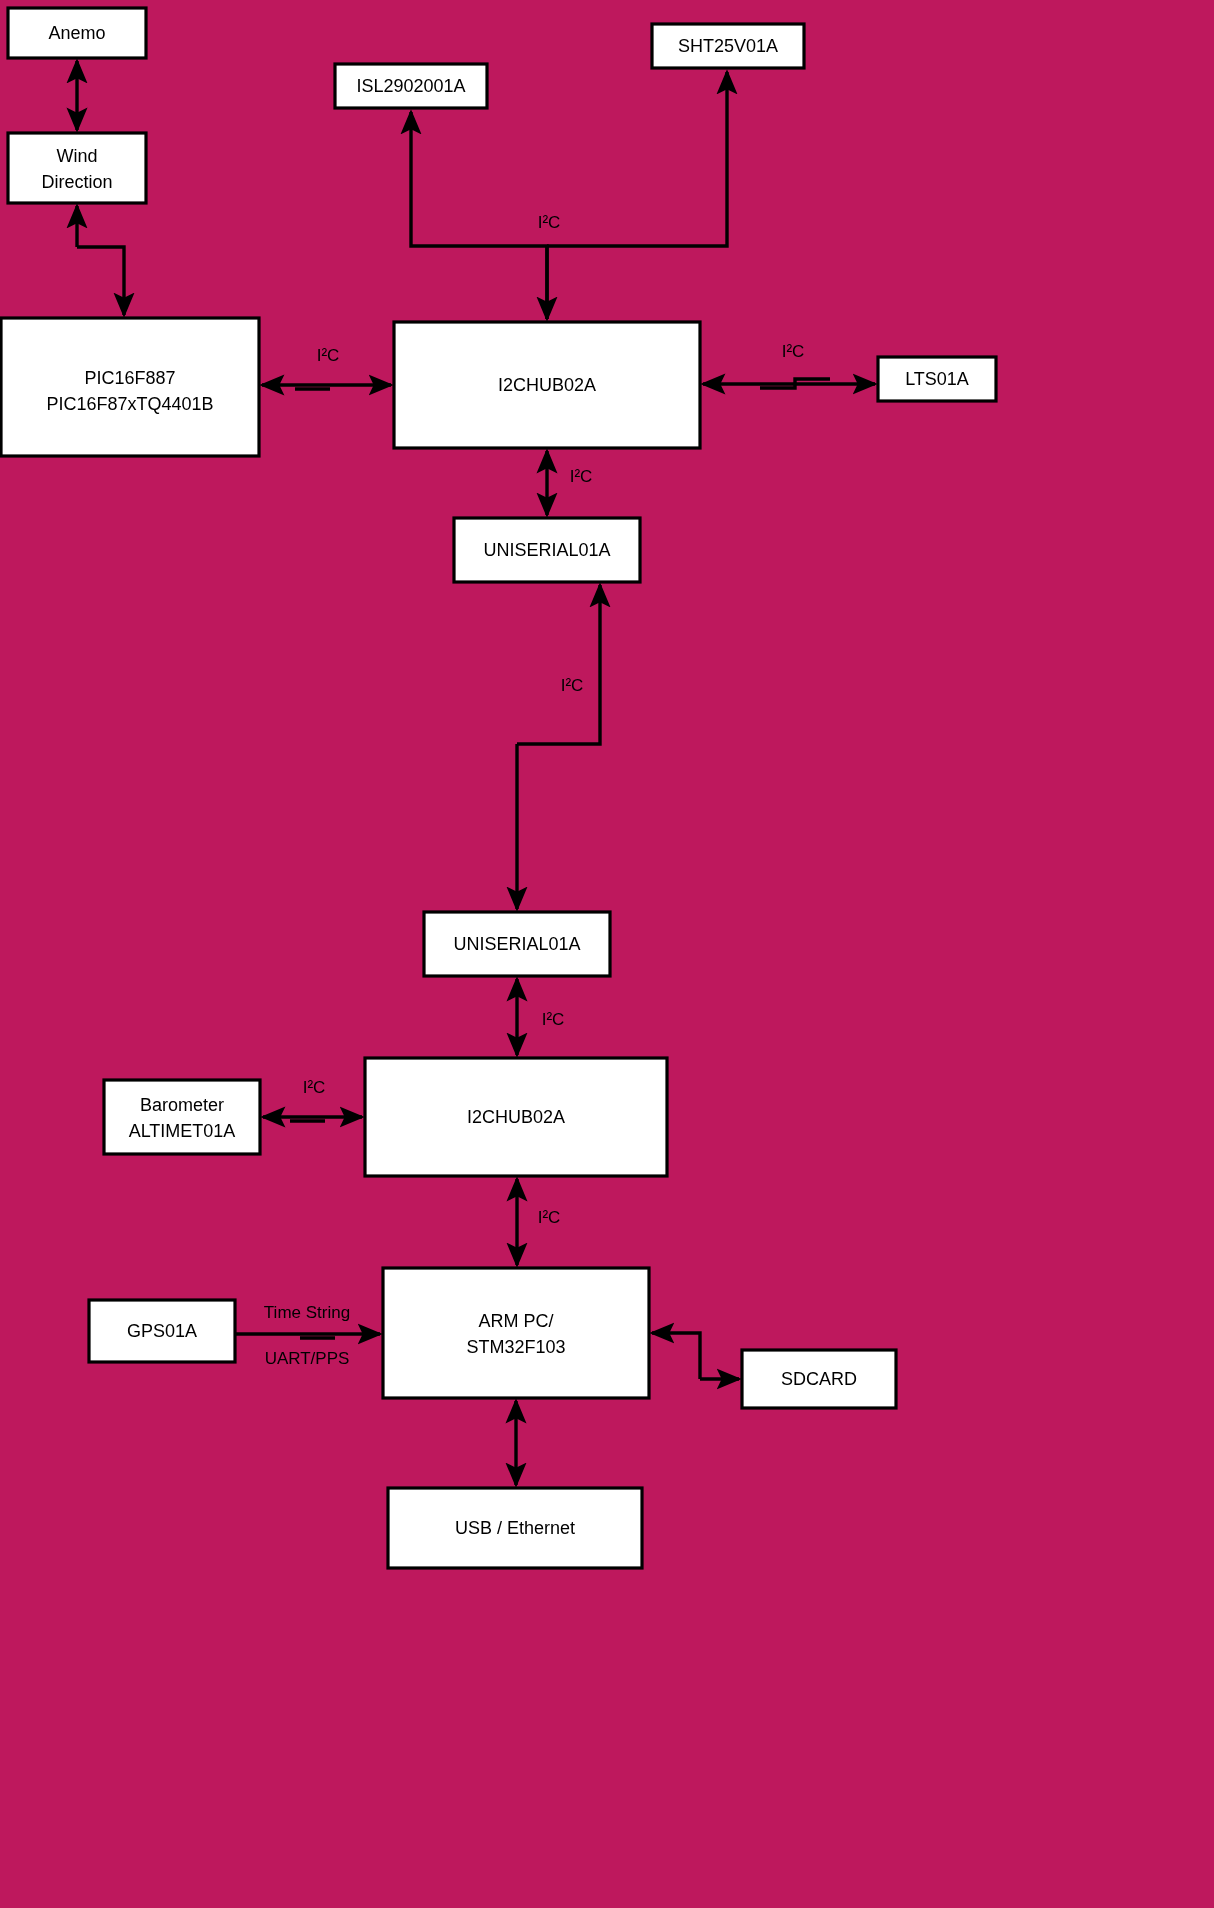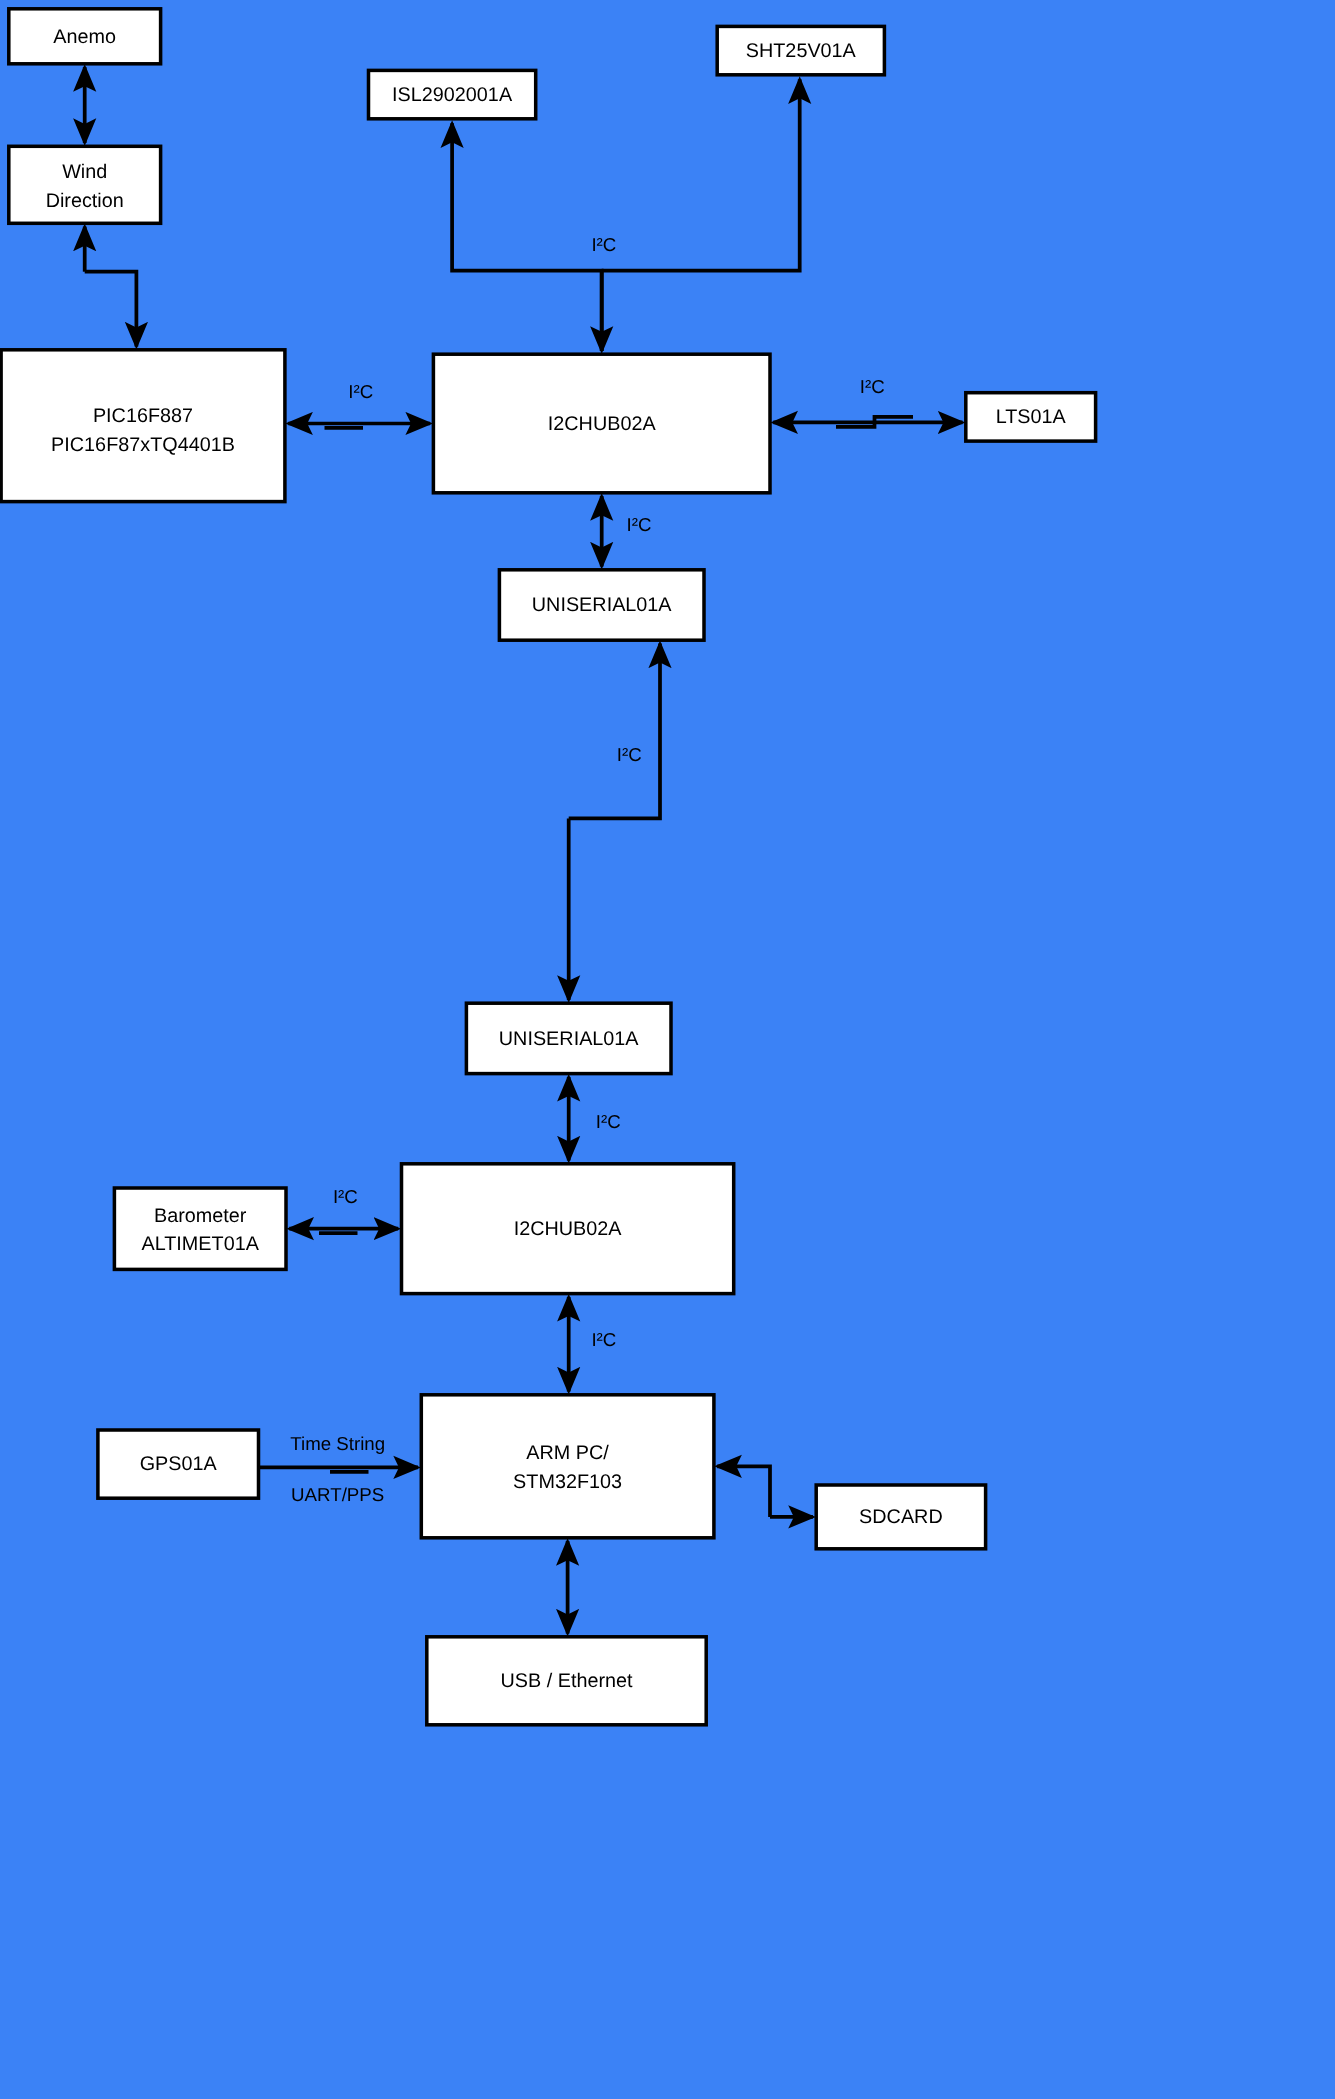--- a/index.html
+++ b/index.html
@@ -8,21 +8,21 @@
     padding: 0;
     background: #ffffff;
   }
   body {
     font-family: "Liberation Sans", "DejaVu Sans", sans-serif;
   }
   #diagram-root {
     position: relative;
     width: 1214px;
     height: 1908px;
-    background: #3b82f6;
+    background: #be185d;
     overflow: hidden;
   }
   svg.diagram-svg {
     position: absolute;
     left: 0;
     top: 0;
     width: 1214px;
     height: 1908px;
     display: block;
   }

